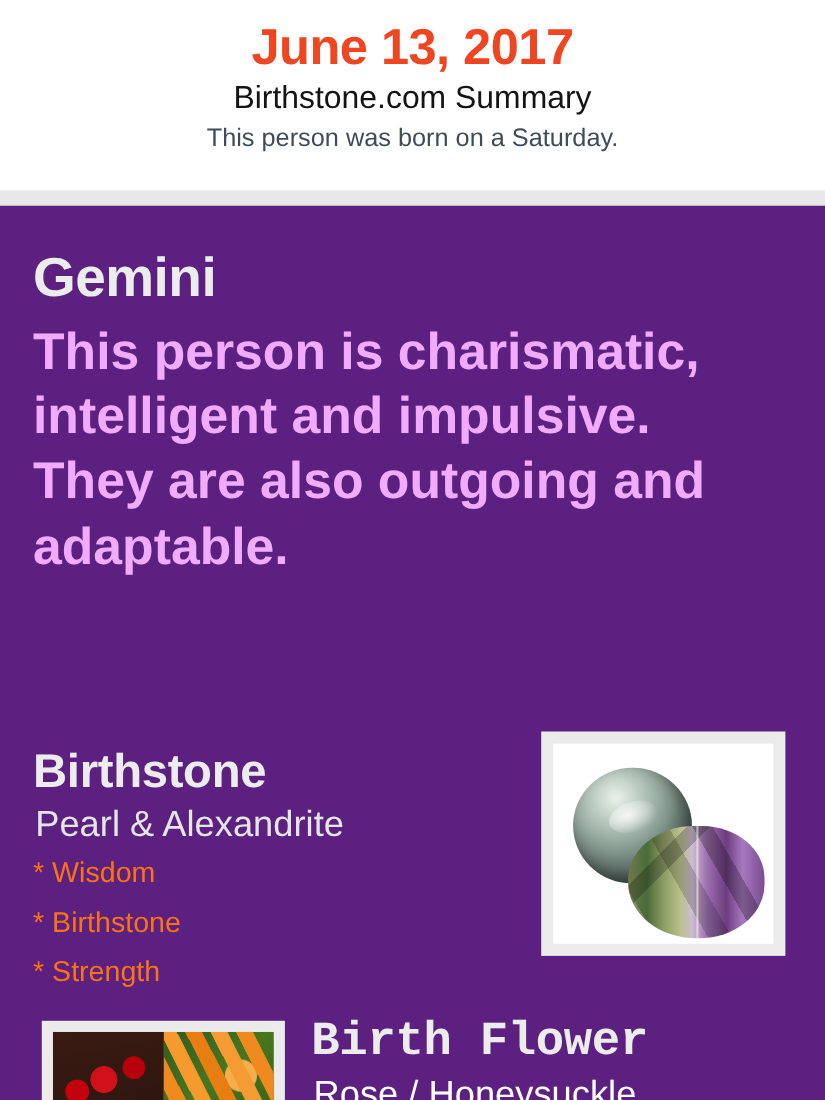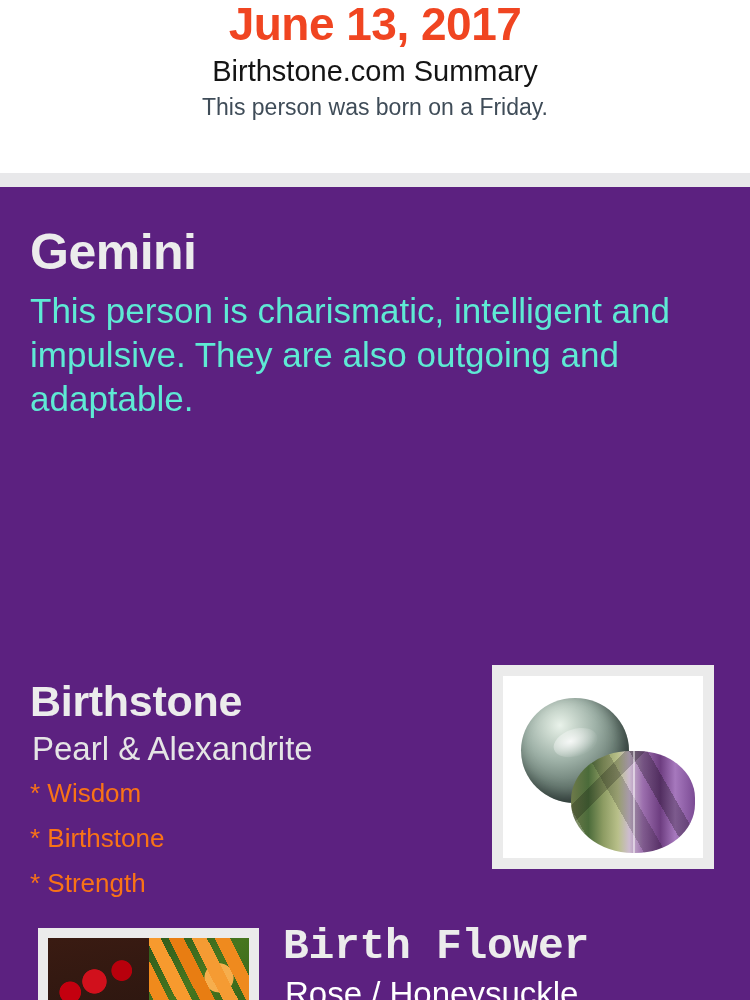--- a/index.html
+++ b/index.html
@@ -15,20 +15,21 @@
     -webkit-font-smoothing: antialiased;
   }
 
   
   .header {
     width: 750px;
     height: 173px;
     background: #ffffff;
     box-sizing: border-box;
     text-align: center;
+    padding-top: 18px;
   }
   .header-date {
     font-size: 46px;
     font-weight: 700;
     letter-spacing: -0.5px;
     line-height: 1.05;
     margin: 0;
   }
   .header-site {
     font-size: 29px;
@@ -64,23 +65,23 @@
   .zodiac-block { position: absolute; left: 30px; top: 40px; width: 690px; }
   .zodiac-title {
     font-size: 50px;
     font-weight: 700;
     color: #ececec;
     line-height: 1.0;
     margin: 0;
     letter-spacing: -0.5px;
   }
   .zodiac-desc {
-    font-size: 35px;
-    font-weight: 400;
-    color: #5eead4;
+    font-size: 47px;
+    font-weight: 700;
+    color: #f0abfc;
     line-height: 1.26;
     margin: 12px 0 0 0;
     max-width: 662px;
   }
 
   
   .stone-block { position: absolute; left: 30px; top: 483px; width: 440px; margin-top: 10px; }
   .stone-title {
     font-size: 43px;
     font-weight: 700;
@@ -213,21 +214,21 @@
       radial-gradient(circle at 88% 44%, #ef8d1d 0 10%, transparent 10.5%),
       linear-gradient(140deg, #2f5a1c 0%, #47761f 30%, #356319 62%, #24480f 100%);
   }
 </style>
 </head>
 <body>
 
 <div class="header">
   <h1 class="header-date" style="color: rgb(240, 69, 33);">June 13, 2017</h1>
   <div class="header-site">Birthstone.com Summary</div>
-  <div class="header-born">This person was born on a Friday.</div>
+  <div class="header-born">This person was born on a Saturday.</div>
 </div>
 
 <div class="divider"></div>
 
 <div class="panel" style="background: rgb(92, 33, 128);">
 
   <div class="zodiac-block">
     <h2 class="zodiac-title">Gemini</h2>
     <p class="zodiac-desc">This person is charismatic, intelligent and impulsive. They are also outgoing and adaptable.</p>
   </div>

